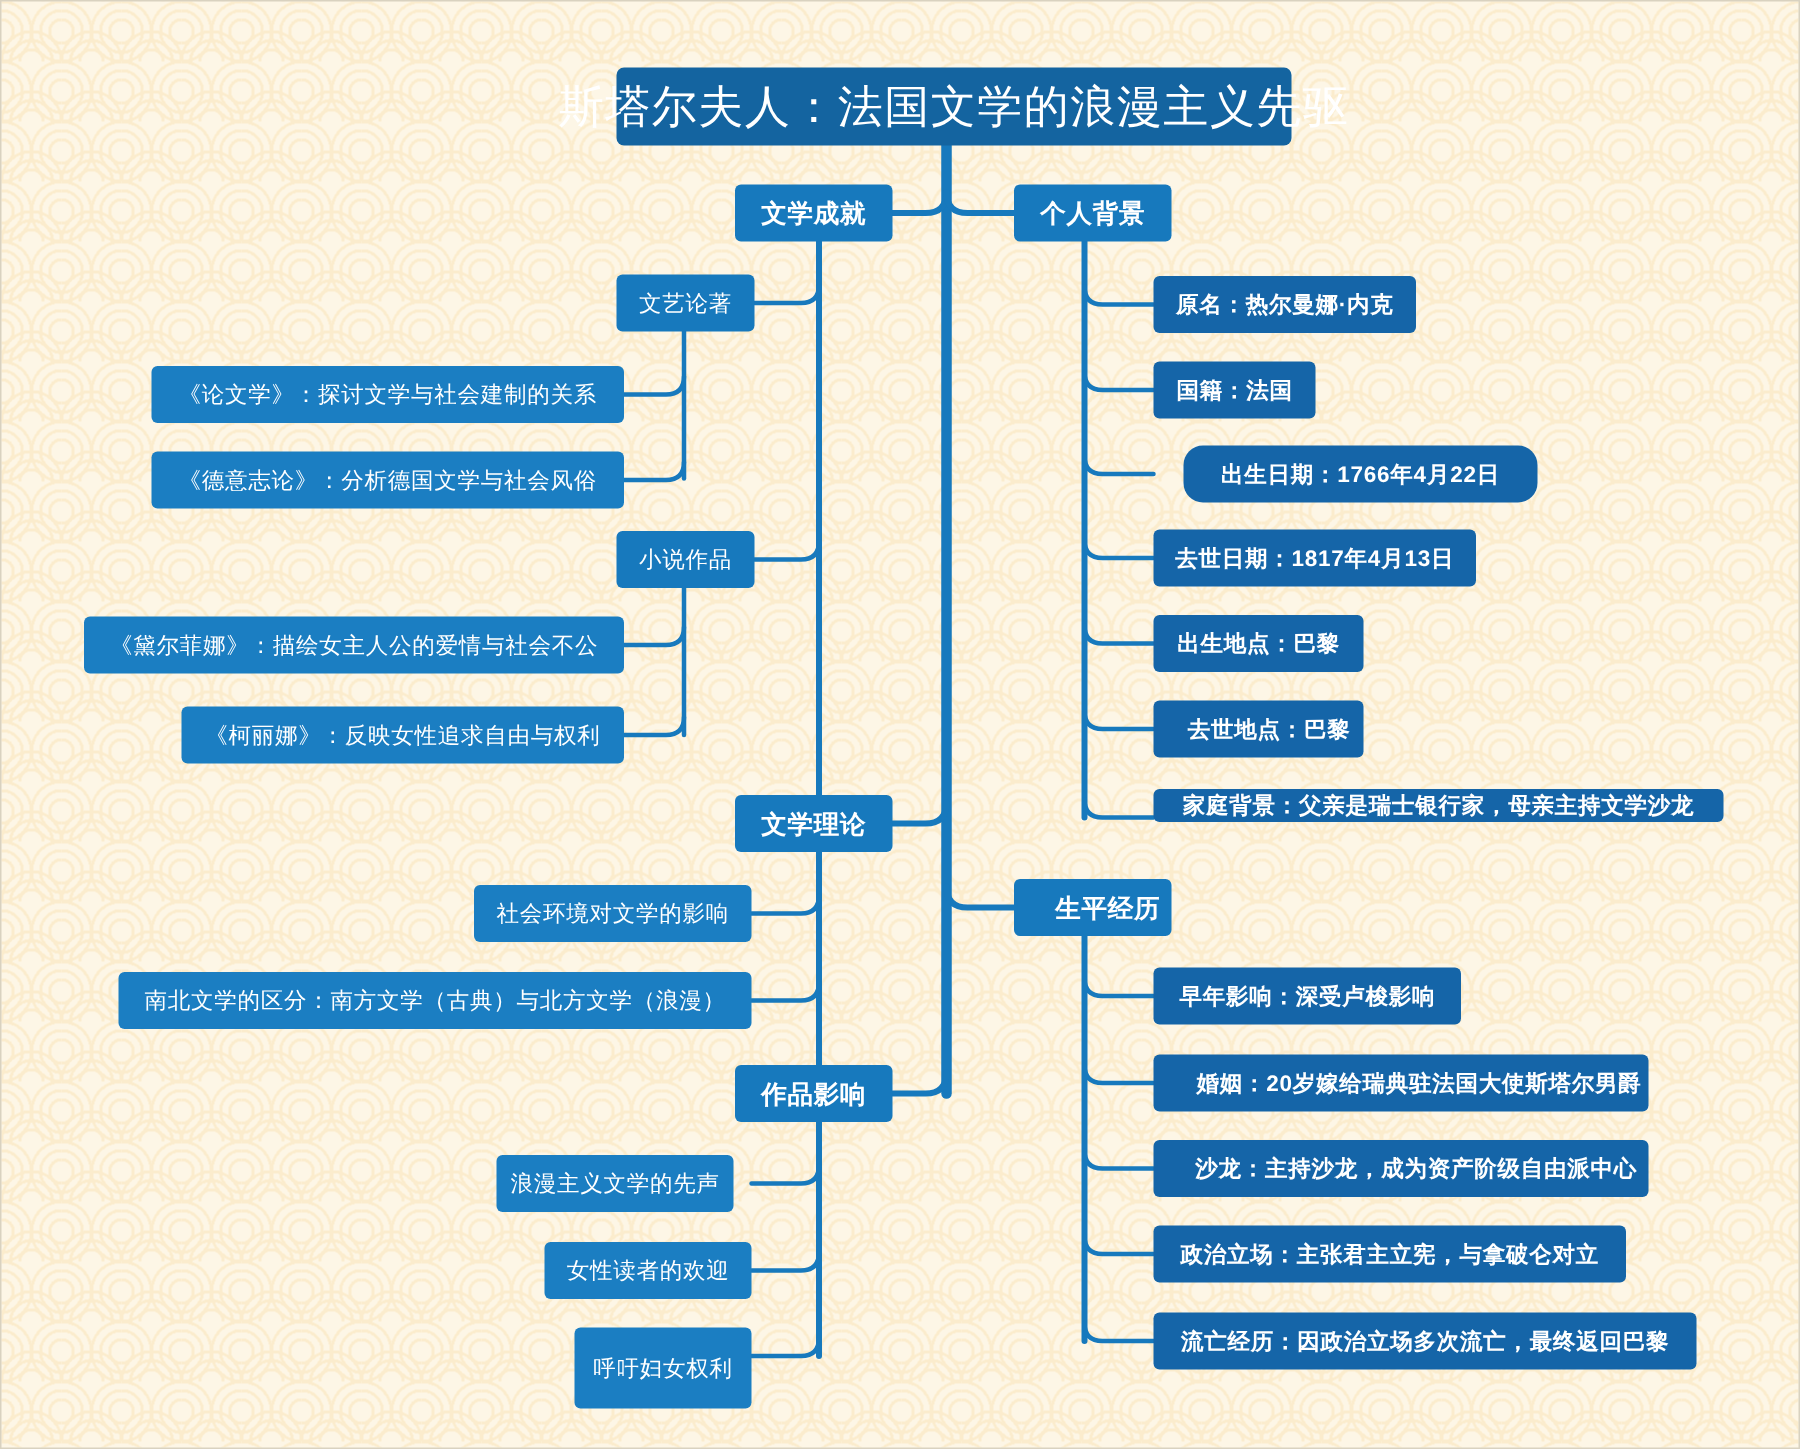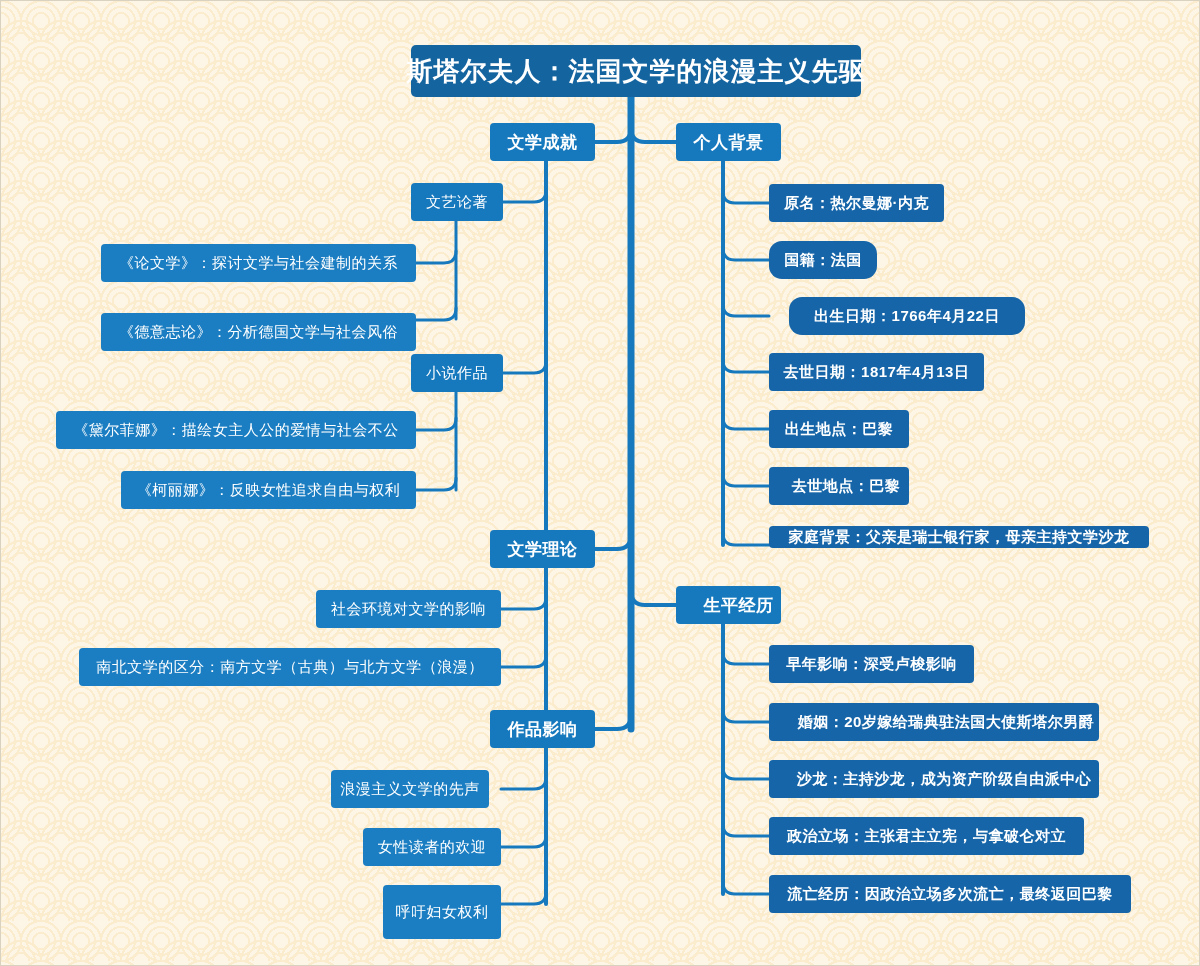--- a/index.html
+++ b/index.html
@@ -28,21 +28,21 @@
   }
   #links{position:absolute;left:0;top:0;width:1200px;height:966px;}
   .node{
     position:absolute;box-sizing:border-box;
     display:flex;align-items:center;justify-content:center;
     border-radius:4px;color:#ffffff;white-space:nowrap;
     letter-spacing:0.5px;
   }
   .node.root{
     background:#1464a0;border-radius:5px;
-    font-size:26px;font-weight:bold;letter-spacing:1px;
+    font-size:30px;font-weight:normal;letter-spacing:1px;
   }
   .node.branch{background:#1779bd;font-size:17px;font-weight:bold;}
   .node.leafL{background:#1b7ec2;font-size:15px;}
   .node.sub{background:#1779bd;font-size:15px;}
   .node.leafR{background:#1565a8;font-size:15px;font-weight:bold;}
 </style>
 </head>
 <body>
 
 <div id="canvas">
@@ -81,34 +81,34 @@
       <path d="M 722 651 Q 722 663 734 663 L 768 663" fill="none" stroke="#1779bd" stroke-width="3" stroke-linecap="round"></path>
       <path d="M 722 709 Q 722 721 734 721 L 768 721" fill="none" stroke="#1779bd" stroke-width="3" stroke-linecap="round"></path>
       <path d="M 722 766 Q 722 778 734 778 L 768 778" fill="none" stroke="#1779bd" stroke-width="3" stroke-linecap="round"></path>
       <path d="M 722 823 Q 722 835 734 835 L 768 835" fill="none" stroke="#1779bd" stroke-width="3" stroke-linecap="round"></path>
       <path d="M 722 881 Q 722 893 734 893 L 768 893" fill="none" stroke="#1779bd" stroke-width="3" stroke-linecap="round"></path>
     </svg>
 <div class="node root" style="left: 410px; top: 44px; width: 450px; height: 52px;">斯塔尔夫人：法国文学的浪漫主义先驱</div>
     <div class="node branch" style="left: 489px; top: 122px; width: 105px; height: 38px;">文学成就</div>
     <div class="node sub" style="left: 410px; top: 182px; width: 92px; height: 38px;">文艺论著</div>
     <div class="node leafL" style="left: 100px; top: 243px; width: 315px; height: 38px;">《论文学》：探讨文学与社会建制的关系</div>
-    <div class="node leafL" style="left: 100px; top: 312px; width: 315px; height: 38px;">《德意志论》：分析德国文学与社会风俗</div>
+    <div class="node leafL" style="left: 100px; top: 300px; width: 315px; height: 38px;">《德意志论》：分析德国文学与社会风俗</div>
     <div class="node sub" style="left: 410px; top: 353px; width: 92px; height: 38px;">小说作品</div>
     <div class="node leafL" style="left: 55px; top: 410px; width: 360px; height: 38px;">《黛尔菲娜》：描绘女主人公的爱情与社会不公</div>
     <div class="node leafL" style="left: 120px; top: 470px; width: 295px; height: 38px;">《柯丽娜》：反映女性追求自由与权利</div>
     <div class="node branch" style="left: 489px; top: 529px; width: 105px; height: 38px;">文学理论</div>
     <div class="node leafL" style="left: 315px; top: 589px; width: 185px; height: 38px;">社会环境对文学的影响</div>
     <div class="node leafL" style="left: 78px; top: 647px; width: 422px; height: 38px;">南北文学的区分：南方文学（古典）与北方文学（浪漫）</div>
     <div class="node branch" style="left: 489px; top: 709px; width: 105px; height: 38px;">作品影响</div>
     <div class="node leafL" style="left: 330px; top: 769px; width: 158px; height: 38px;">浪漫主义文学的先声</div>
     <div class="node leafL" style="left: 362px; top: 827px; width: 138px; height: 38px;">女性读者的欢迎</div>
     <div class="node leafL" style="left: 382px; top: 884px; width: 118px; height: 54px;">呼吁妇女权利</div>
     <div class="node branch" style="left: 675px; top: 122px; width: 105px; height: 38px;">个人背景</div>
     <div class="node leafR" style="left: 768px; top: 183px; width: 175px; height: 38px;">原名：热尔曼娜·内克</div>
-    <div class="node leafR" style="left: 768px; top: 240px; width: 108px; height: 38px; border-radius: 13px;">国籍：法国</div>
+    <div class="node leafR" style="left: 768px; top: 240px; width: 108px; height: 38px;">国籍：法国</div>
     <div class="node leafR" style="left: 788px; top: 296px; width: 236px; height: 38px; border-radius: 13px;">出生日期：1766年4月22日</div>
     <div class="node leafR" style="left: 768px; top: 352px; width: 215px; height: 38px;">去世日期：1817年4月13日</div>
     <div class="node leafR" style="left: 768px; top: 409px; width: 140px; height: 38px;">出生地点：巴黎</div>
     <div class="node leafR" style="left: 768px; top: 466px; width: 140px; height: 38px; padding-left: 14px;">去世地点：巴黎</div>
     <div class="node leafR" style="left: 768px; top: 525px; width: 380px; height: 22px;">家庭背景：父亲是瑞士银行家，母亲主持文学沙龙</div>
     <div class="node branch" style="left: 675px; top: 585px; width: 105px; height: 38px; padding-left: 20px;">生平经历</div>
     <div class="node leafR" style="left: 768px; top: 644px; width: 205px; height: 38px;">早年影响：深受卢梭影响</div>
     <div class="node leafR" style="left: 768px; top: 702px; width: 330px; height: 38px; padding-left: 24px;">婚姻：20岁嫁给瑞典驻法国大使斯塔尔男爵</div>
     <div class="node leafR" style="left: 768px; top: 759px; width: 330px; height: 38px; padding-left: 20px;">沙龙：主持沙龙，成为资产阶级自由派中心</div>
     <div class="node leafR" style="left: 768px; top: 816px; width: 315px; height: 38px;">政治立场：主张君主立宪，与拿破仑对立</div>

